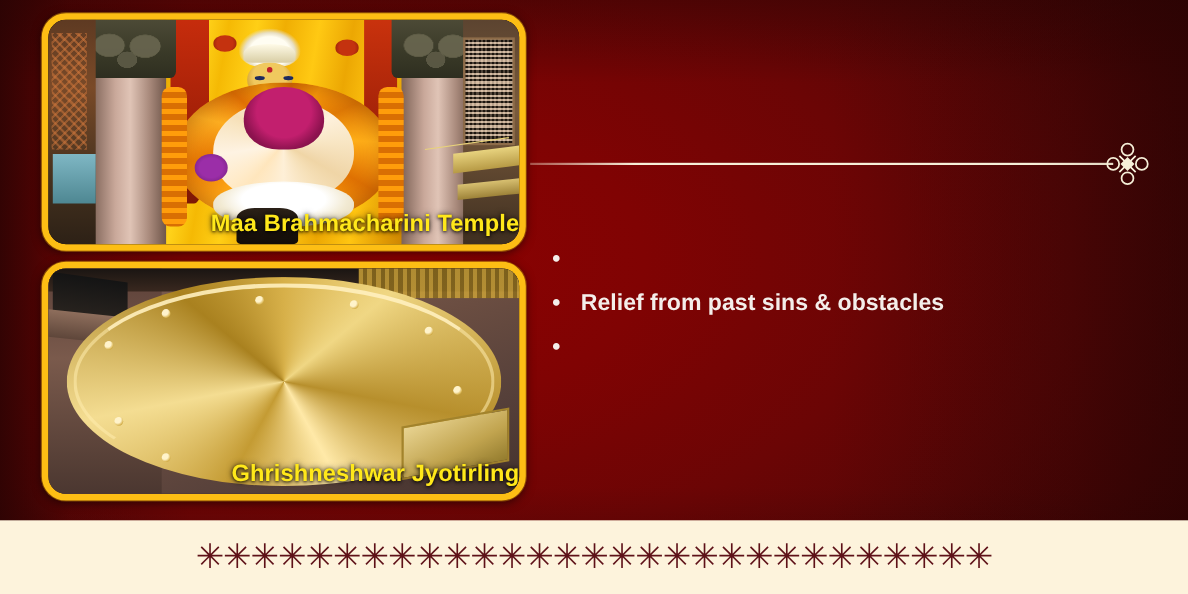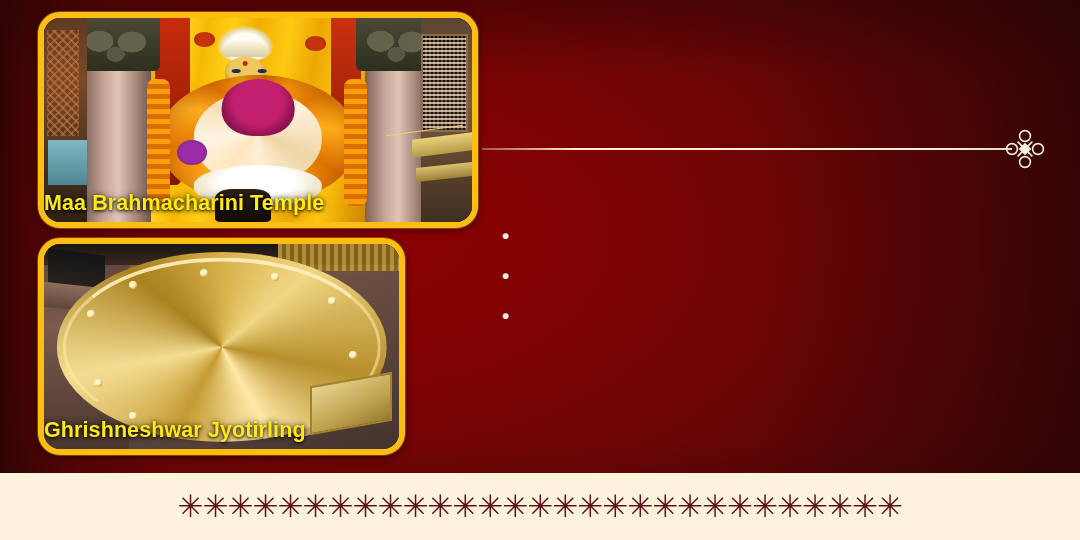--- a/index.html
+++ b/index.html
@@ -46,30 +46,30 @@
     border-radius: 22px;
     box-sizing: border-box;
     overflow: hidden;
     background: #1a0d06;
     box-shadow: 0 0 0 1px rgba(180,120,10,.55), 0 2px 9px rgba(0,0,0,.55);
   }
   .card .photo { position: absolute; inset: 0; }
   .card .caption {
     position: absolute;
     left: 0; right: 0; bottom: 6px;
-    text-align: left;
+    text-align: right;
     color: #FFE81A;
     font-weight: 700;
     font-size: 21.5px;
     letter-spacing: .1px;
     text-shadow: 0 1px 3px rgba(0,0,0,.85), 0 0 6px rgba(0,0,0,.7);
   }
 
   #card1 { left: 38px; top: 12px; width: 440px; height: 216px; }
-  #card2 { left: 38px; top: 238px; width: 367px; height: 217px; }
+  #card2 { left: 38px; top: 238px; width: 440px; height: 217px; }
 
   
   .p1-wall {
     position: absolute; inset: 0;
     background:
       linear-gradient(180deg,#2a2016 0%,#3a2b1b 18%,#4a3423 52%,#3c2a1a 100%);
   }
   .p1-curtain {
     position: absolute; left: 24%; top: 0; width: 52%; height: 100%;
     background:
@@ -538,20 +538,21 @@
     </g>
     <rect x="21" y="21" width="9" height="9" fill="#F6EFD8" transform="rotate(45 21 21) translate(-4.5 -4.5)"></rect>
   </svg>
 
   <div id="bullets">
     <div class="bullet">
       <span class="dot">•</span>
     </div>
     <div class="bullet">
       <span class="dot">•</span>
+      <span class="txt">Relief from past sins &amp; obstacles</span>
     </div>
     <div class="bullet">
       <span class="dot">•</span>
     </div>
   </div>
 
   <div id="footer">
     <div id="flowers">✳✳✳✳✳✳✳✳✳✳✳✳✳✳✳✳✳✳✳✳✳✳✳✳✳✳✳✳✳</div>
   </div>
 

